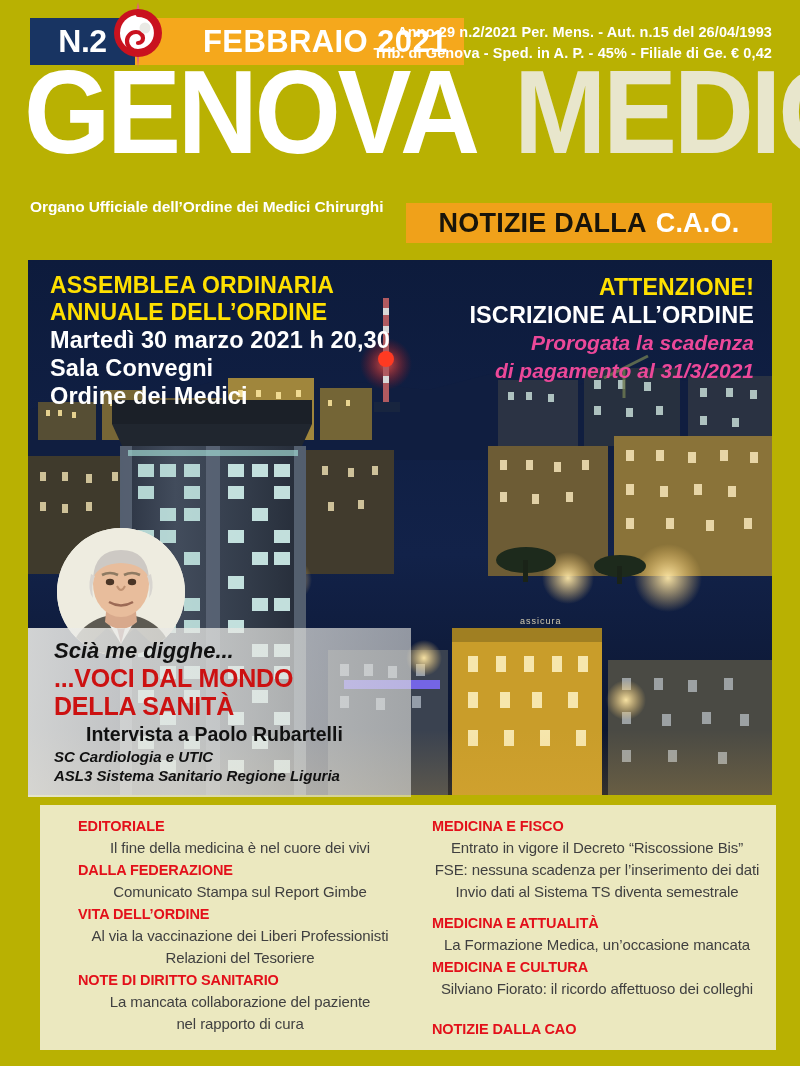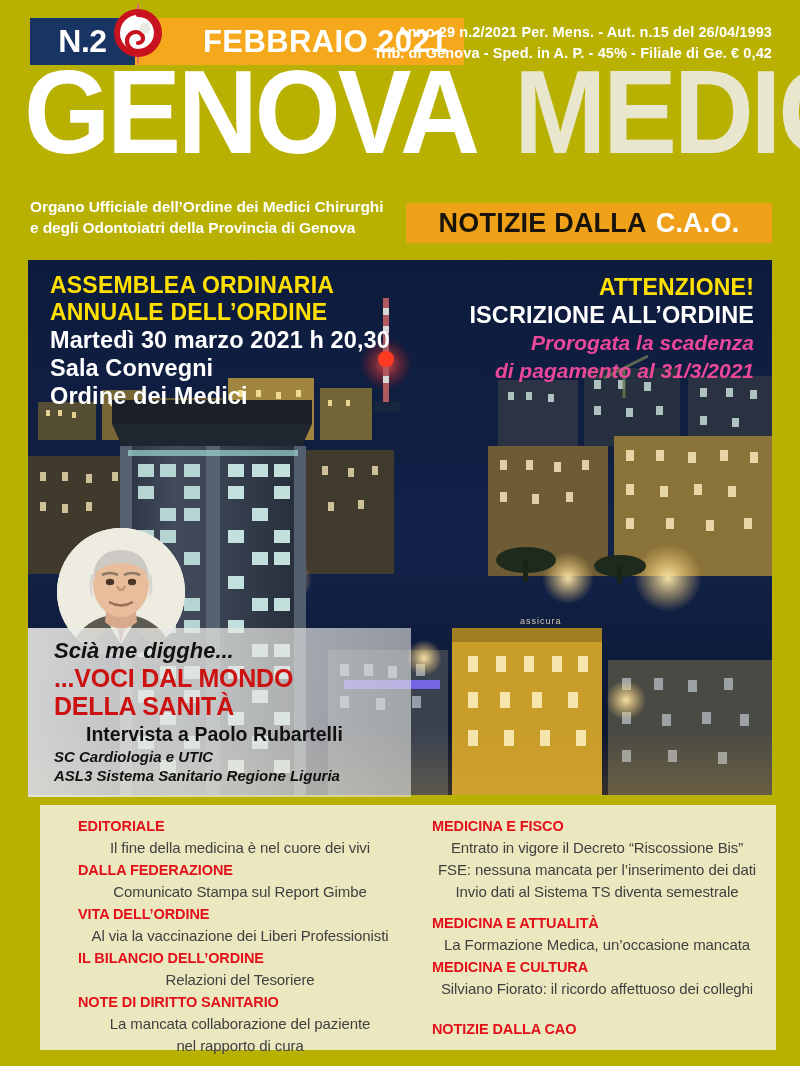--- a/index.html
+++ b/index.html
@@ -127,21 +127,20 @@
       <div>Trib. di Genova - Sped. in A. P. - 45% - Filiale di Ge. € 0,42</div>
     </div>
 
     <div class="masthead">
       <span class="mast-word mast-genova">GENOVA</span>
       <span class="mast-word mast-medica">MEDICA</span>
     </div>
 
     <div class="subtitle">
       <div>Organo Ufficiale dell’Ordine dei Medici Chirurghi</div>
-      <div>e degli Odontoiatri della Provincia di Genova</div>
     </div>
 
     <div class="cao-bar">
       <span class="dark">NOTIZIE DALLA</span>
       <span class="light">C.A.O.</span>
     </div>
   </div>
 
   <div class="photo">
     <svg viewBox="0 0 744 535" preserveAspectRatio="none">
@@ -475,30 +474,29 @@
   </div>
 
   <div class="toc">
     <div class="toc-col" id="toc-left">
         <div class="toc-head">EDITORIALE</div>
         <div class="toc-item">Il fine della medicina è nel cuore dei vivi</div>
         <div class="toc-head">DALLA FEDERAZIONE</div>
         <div class="toc-item">Comunicato Stampa sul Report Gimbe</div>
         <div class="toc-head">VITA DELL’ORDINE</div>
         <div class="toc-item">Al via la vaccinazione dei Liberi Professionisti</div>
-        <div class="toc-head">IL BILANCIO DELL’ORDINE</div>
         <div class="toc-item">Relazioni del Tesoriere</div>
         <div class="toc-head">NOTE DI DIRITTO SANITARIO</div>
         <div class="toc-item">La mancata collaborazione del paziente</div>
         <div class="toc-item">nel rapporto di cura</div>
       </div>
     <div class="toc-col right" id="toc-right">
         <div class="toc-head">MEDICINA E FISCO</div>
         <div class="toc-item">Entrato in vigore il Decreto “Riscossione Bis”</div>
-        <div class="toc-item">FSE: nessuna mancata per l’inserimento dei dati</div>
+        <div class="toc-item">FSE: nessuna scadenza per l’inserimento dei dati</div>
         <div class="toc-item">Invio dati al Sistema TS diventa semestrale</div>
         <div class="sp"></div>
         <div class="toc-head">MEDICINA E ATTUALITÀ</div>
         <div class="toc-item">La Formazione Medica, un’occasione mancata</div>
         <div class="toc-head">MEDICINA E CULTURA</div>
         <div class="toc-item">Silviano Fiorato: il ricordo affettuoso dei colleghi</div>
         <div class="sp"></div>
         <div class="sp"></div>
         <div class="toc-head">NOTIZIE DALLA CAO</div>
       </div>

